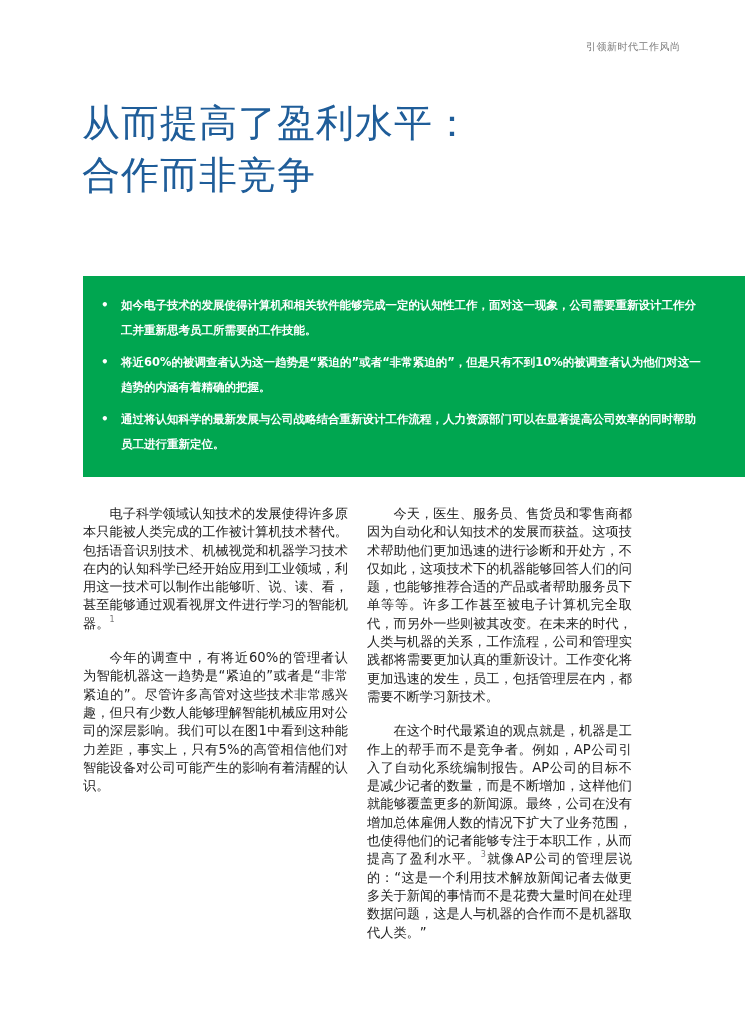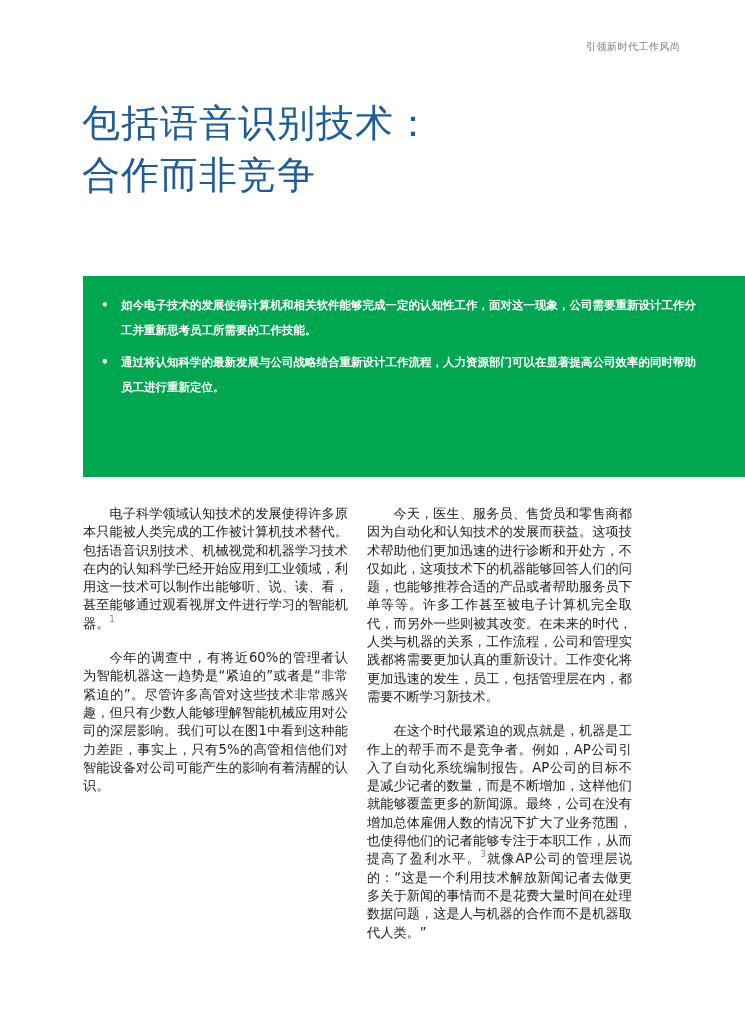--- a/index.html
+++ b/index.html
@@ -40,32 +40,33 @@
   .page-number {
     position: absolute; top: 1044px; left: 672px; font-size: 14px; color: #888888;
   }
 </style>
 </head>
 <body>
 
 <div class="running-head">引领新时代工作风尚</div>
 
 <h1 class="title">
-  <span>包括语音识别技术：</span>
+  <span>从而提高了盈利水平：</span>
   <span>合作而非竞争</span>
 </h1>
 
 <div class="summary-box">
   <ul>
     <li>
       <span class="bullet">•</span>
       <span>如今电子技术的发展使得计算机和相关软件能够完成一定的认知性工作，面对这一现象，公司需要重新设计工作分工并重新思考员工所需要的工作技能。</span>
     </li>
     <li>
       <span class="bullet">•</span>
+      <span>将近60%的被调查者认为这一趋势是“紧迫的”或者“非常紧迫的”，但是只有不到10%的被调查者认为他们对这一趋势的内涵有着精确的把握。</span>
     </li>
     <li>
       <span class="bullet">•</span>
       <span>通过将认知科学的最新发展与公司战略结合重新设计工作流程，人力资源部门可以在显著提高公司效率的同时帮助员工进行重新定位。</span>
     </li>
   </ul>
 </div>
 
 <div class="col col-left">
   <p><span>电子科学领域认知技术的发展使得许多原本只能被人类完成的工作被计算机技术替代。包括语音识别技术、机械视觉和机器学习技术在内的认知科学已经开始应用到工业领域，利用这一技术可以制作出能够听、说、读、看，甚至能够通过观看视屏文件进行学习的智能机器。</span><sup>1</sup></p>

